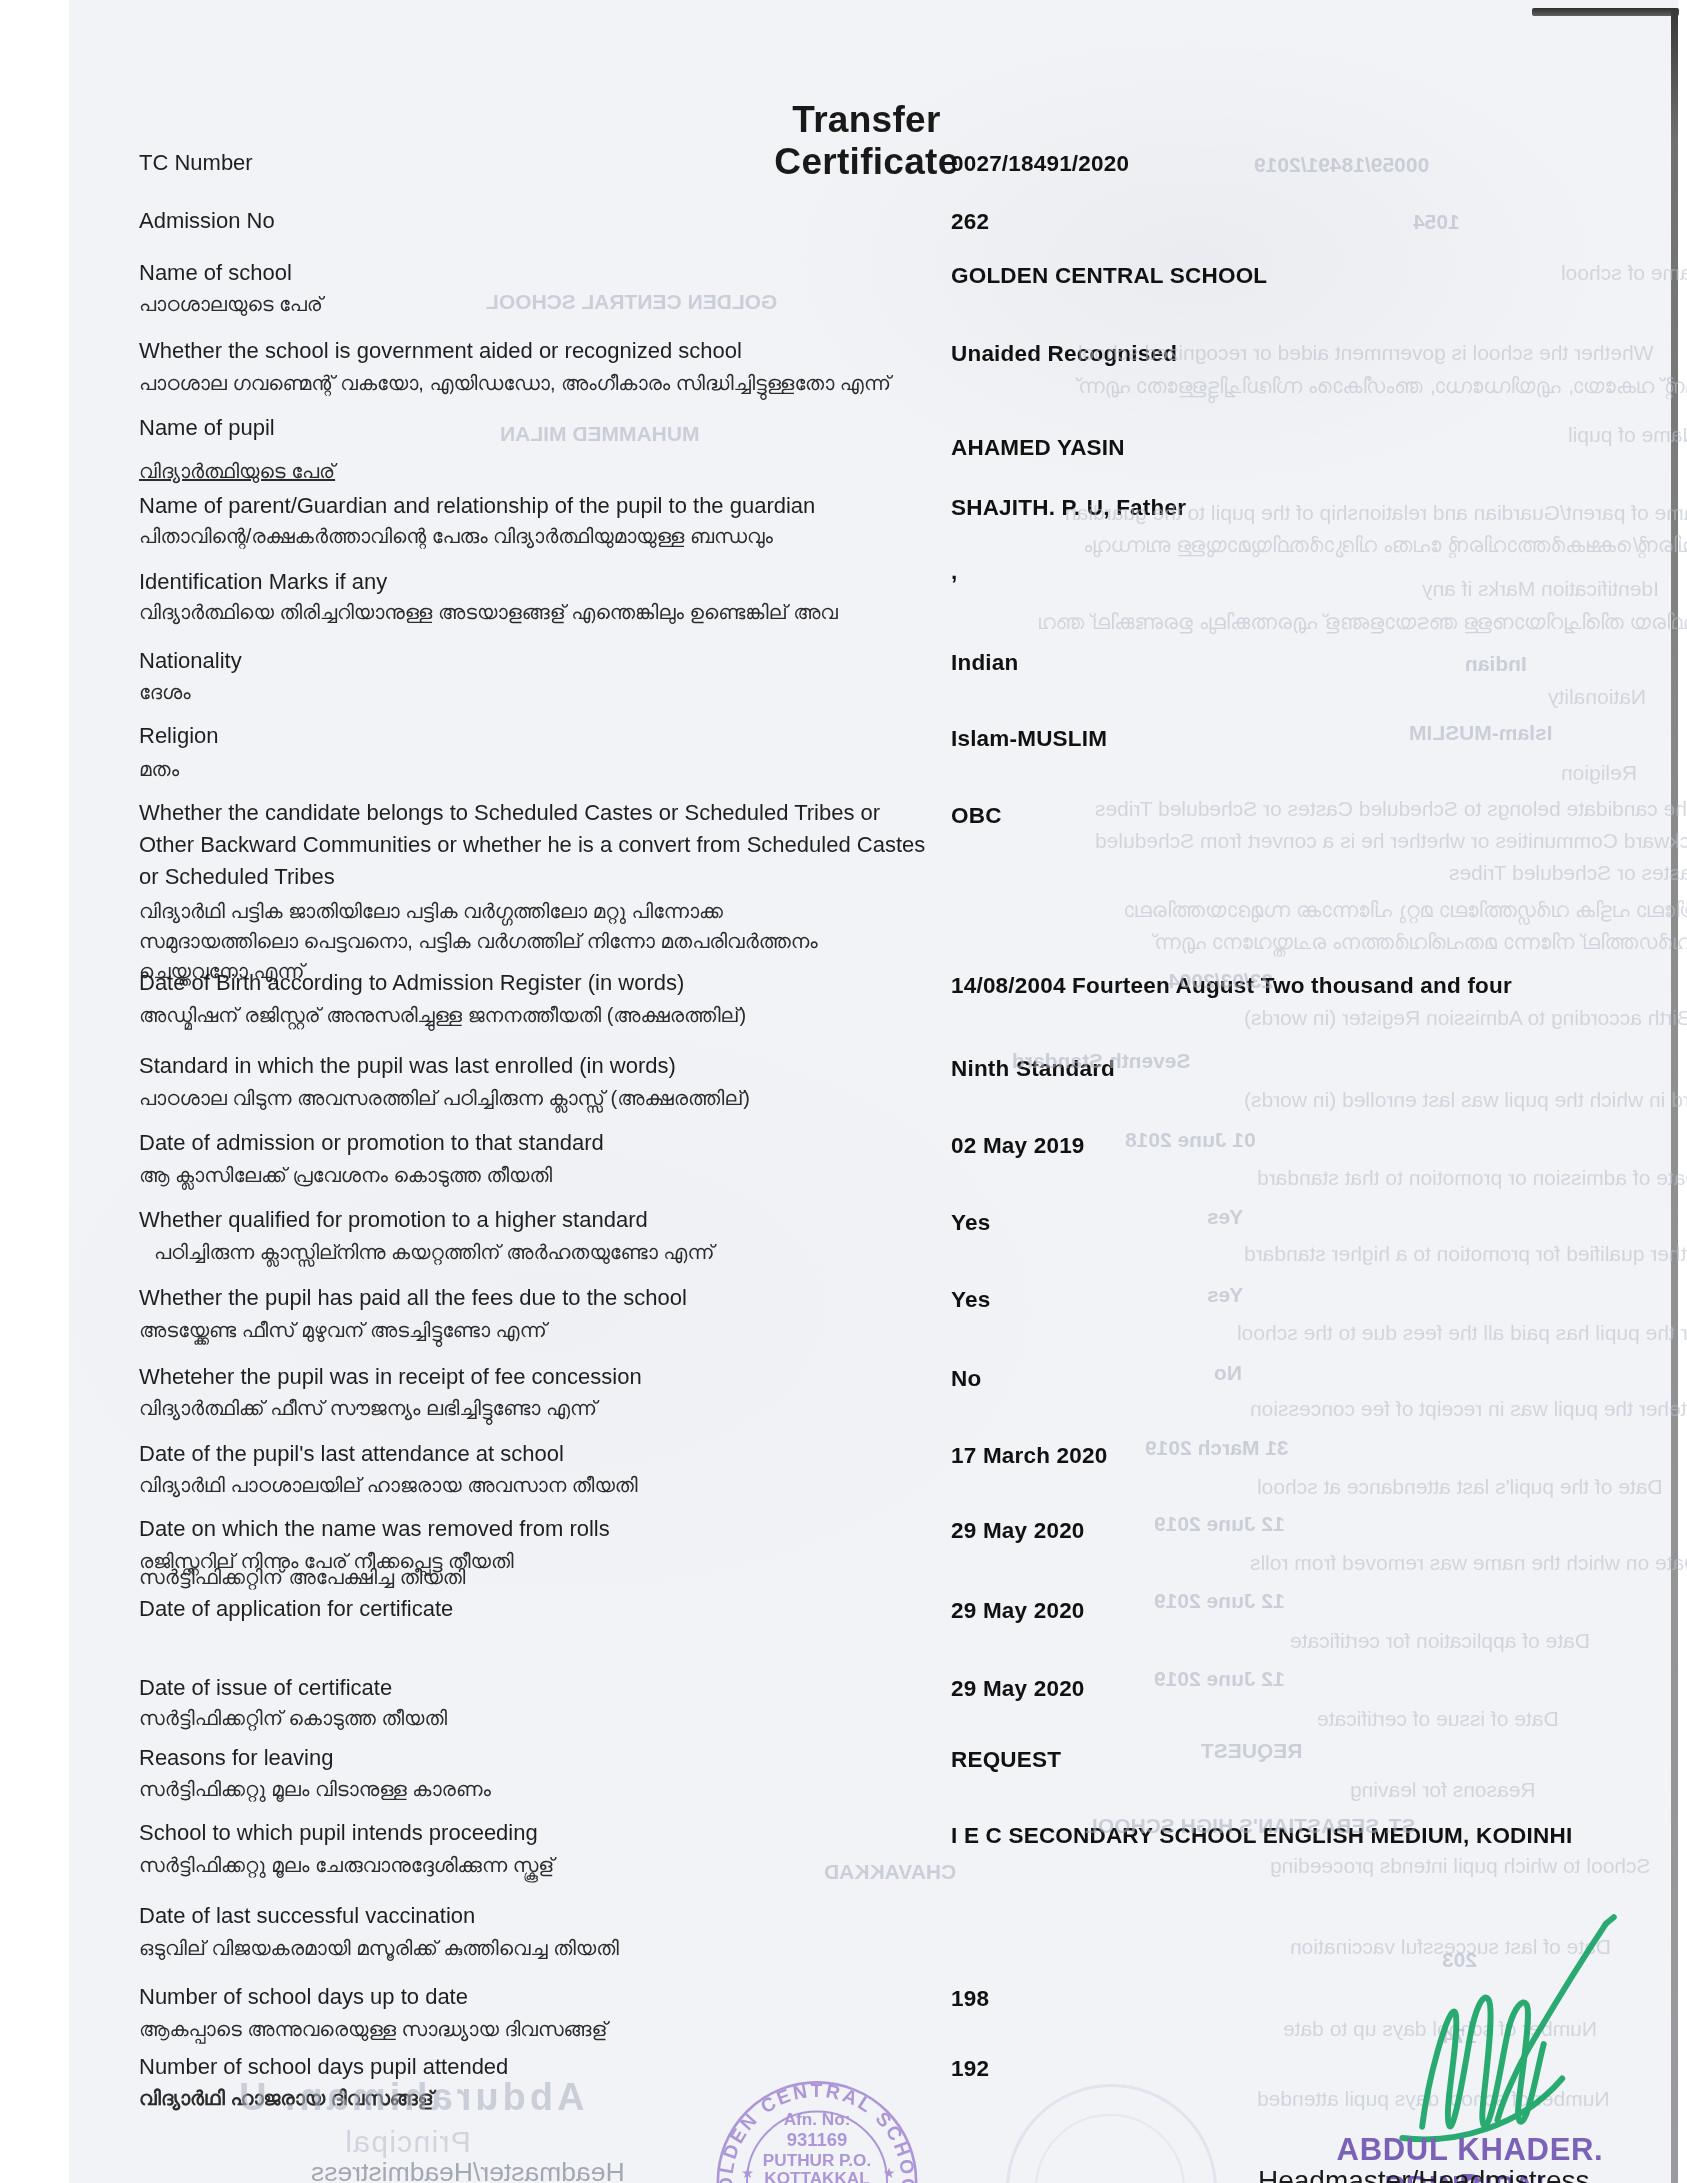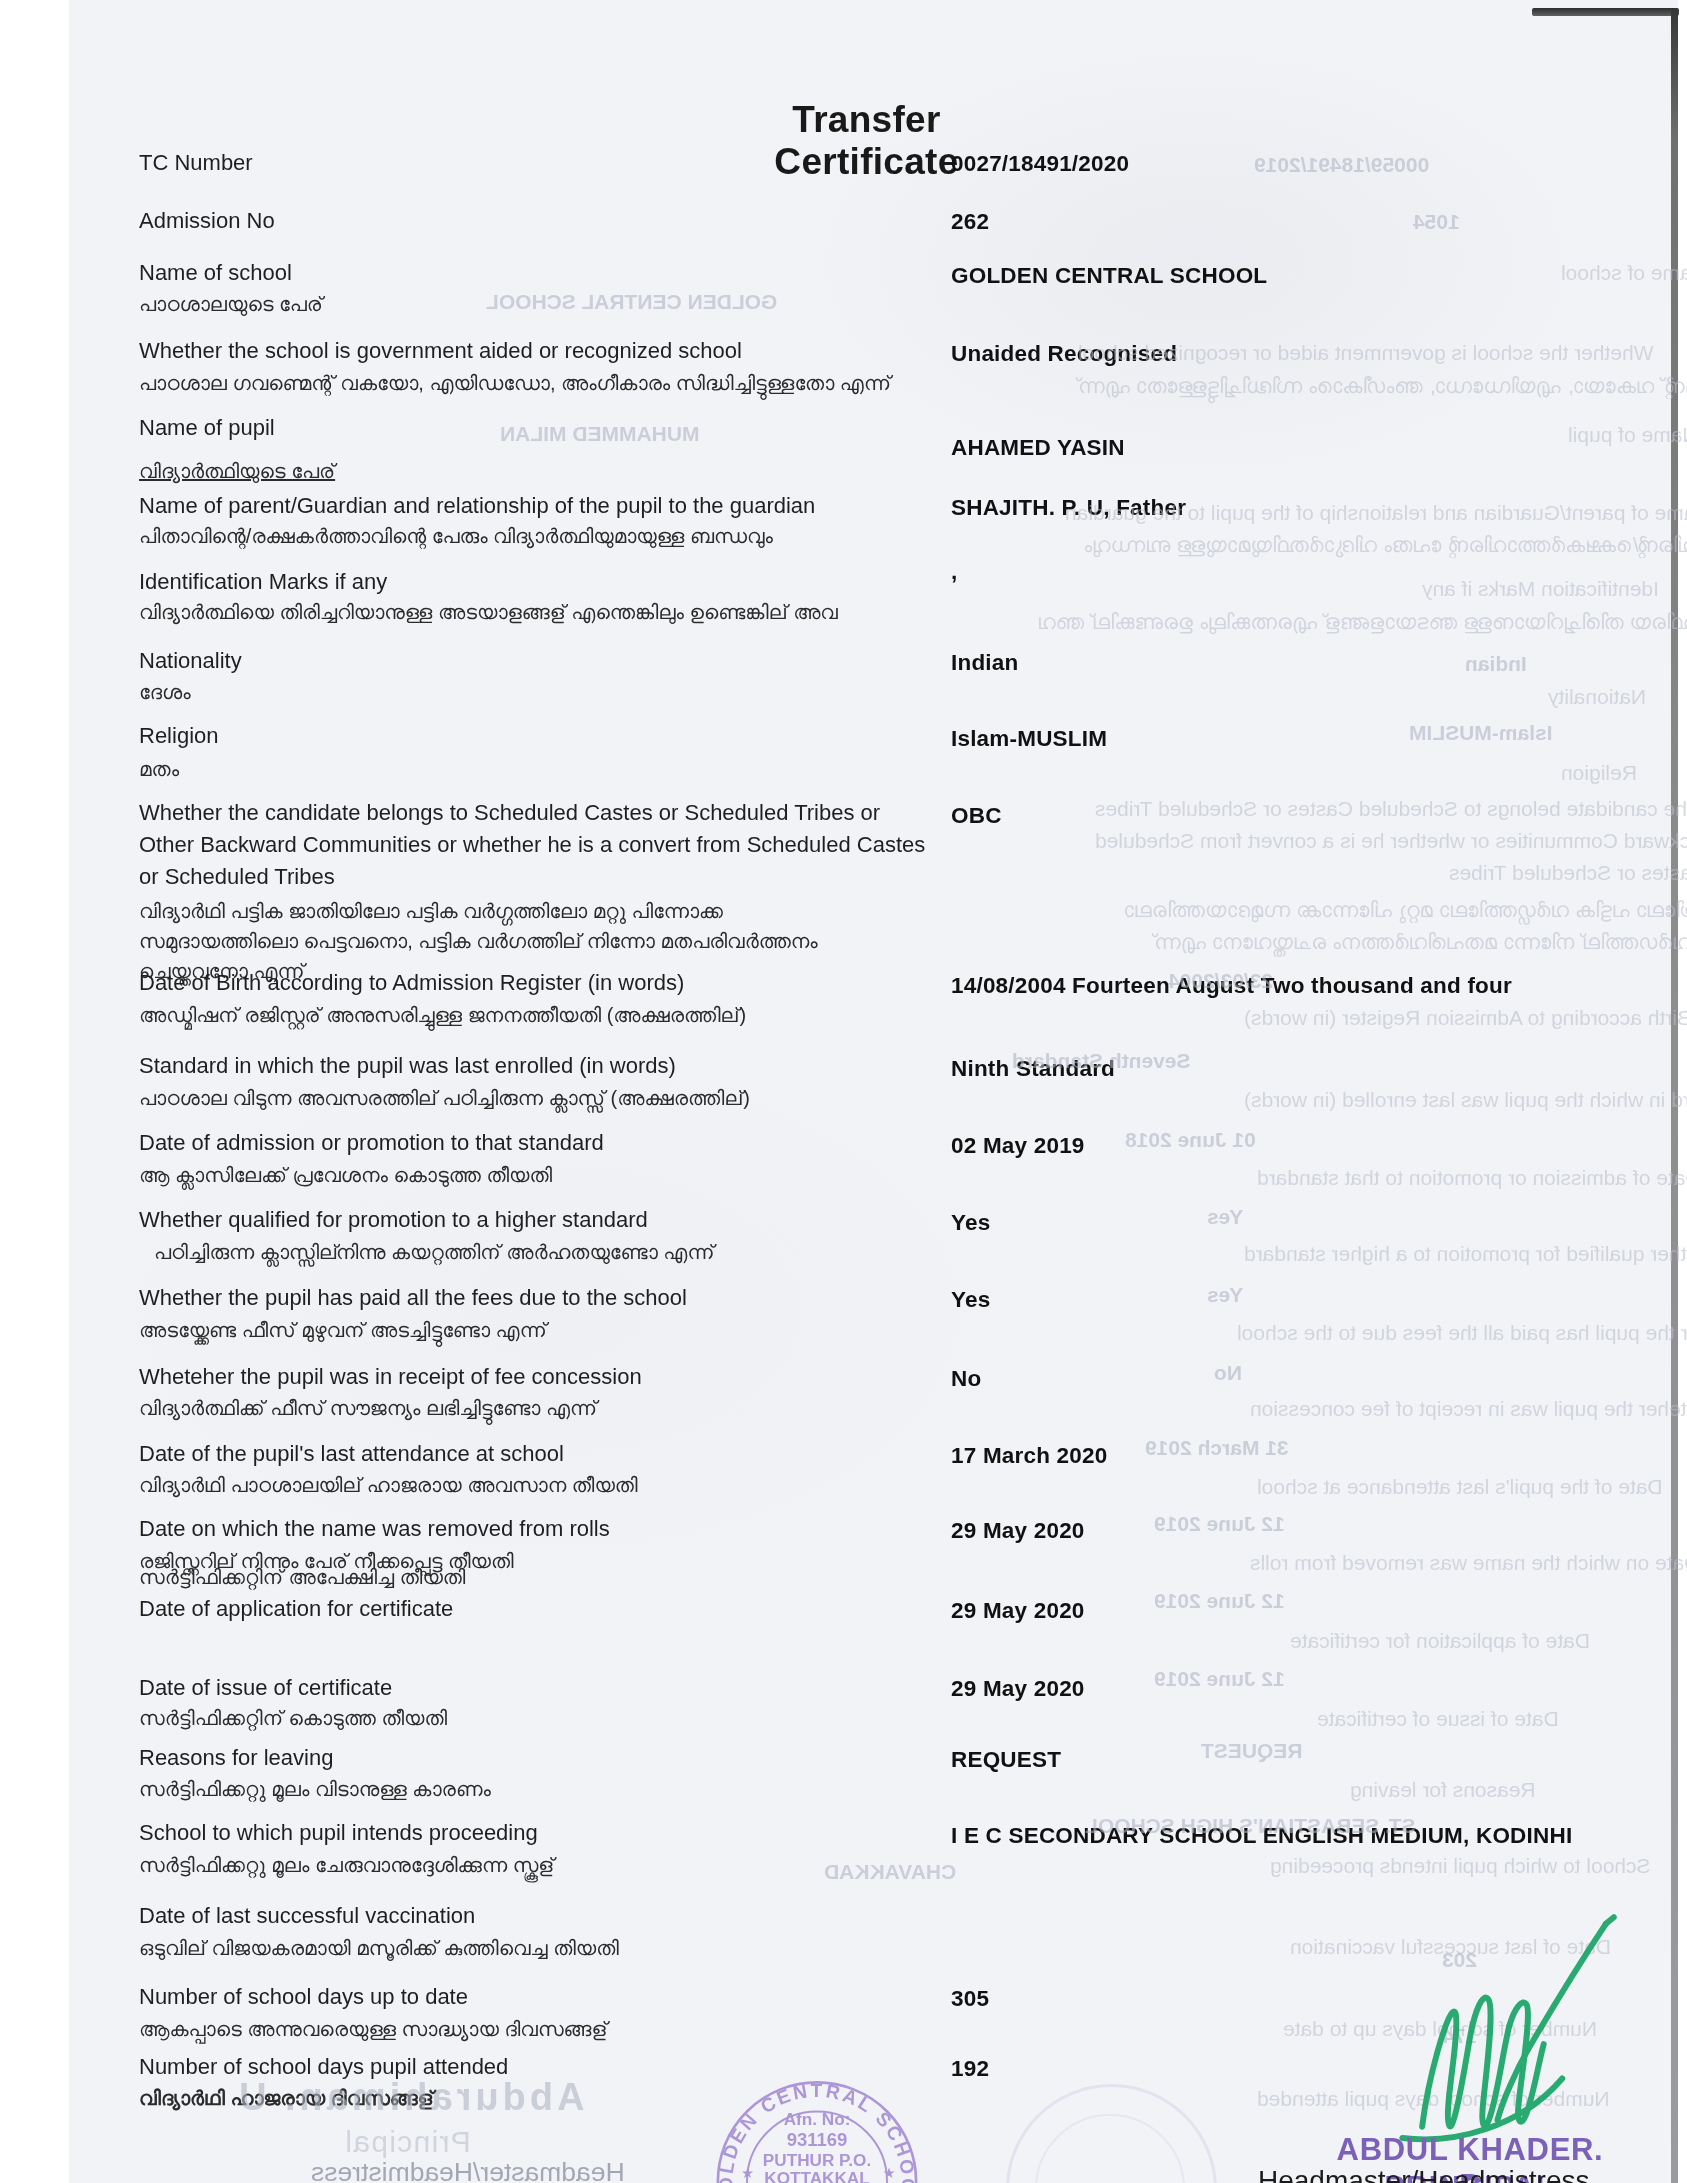--- a/index.html
+++ b/index.html
@@ -110,21 +110,21 @@
       <div class="lbl" style="top: 1742px;">Reasons for leaving</div>
       <div class="ml" style="top: 1774px;">സർട്ടിഫിക്കറ്റു മൂലം വിടാനുള്ള കാരണം</div>
       <div class="val" style="top: 1747px;">REQUEST</div>
       <div class="lbl" style="top: 1817px;">School to which pupil intends proceeding</div>
       <div class="ml" style="top: 1850px;">സർട്ടിഫിക്കറ്റു മൂലം ചേരുവാനുദ്ദേശിക്കുന്ന സ്കൂള്</div>
       <div class="val" style="top: 1823px;">I E C SECONDARY SCHOOL ENGLISH MEDIUM, KODINHI</div>
       <div class="lbl" style="top: 1900px;">Date of last successful vaccination</div>
       <div class="ml" style="top: 1933px;">ഒടുവില് വിജയകരമായി മസൂരിക്ക് കുത്തിവെച്ച തിയതി</div>
       <div class="lbl" style="top: 1981px;">Number of school days up to date</div>
       <div class="ml" style="top: 2014px;">ആകപ്പാടെ അന്നുവരെയുള്ള സാദ്ധ്യായ ദിവസങ്ങള്</div>
-      <div class="val" style="top: 1986px;">305</div>
+      <div class="val" style="top: 1986px;">198</div>
       <div class="lbl" style="top: 2051px;">Number of school days pupil attended</div>
       <div class="ml" style="top: 2083px; font-weight: bold;">വിദ്യാർഥി ഹാജരായ ദിവസങ്ങള്</div>
       <div class="val" style="top: 2056px; text-align: right;">192</div>
     </div>
   <div id="ghosts">
       <div class="ghost b" style="left: 1254px; top: 153px;">00059/18491/2019</div>
       <div class="ghost b" style="left: 1413px; top: 210px;">1054</div>
       <div class="ghost" style="left: 1561px; top: 261px;">Name of school</div>
       <div class="ghost b" style="left: 486px; top: 290px;">GOLDEN CENTRAL SCHOOL</div>
       <div class="ghost" style="left: 1078px; top: 341px;">Whether the school is government aided or recognized school</div>

